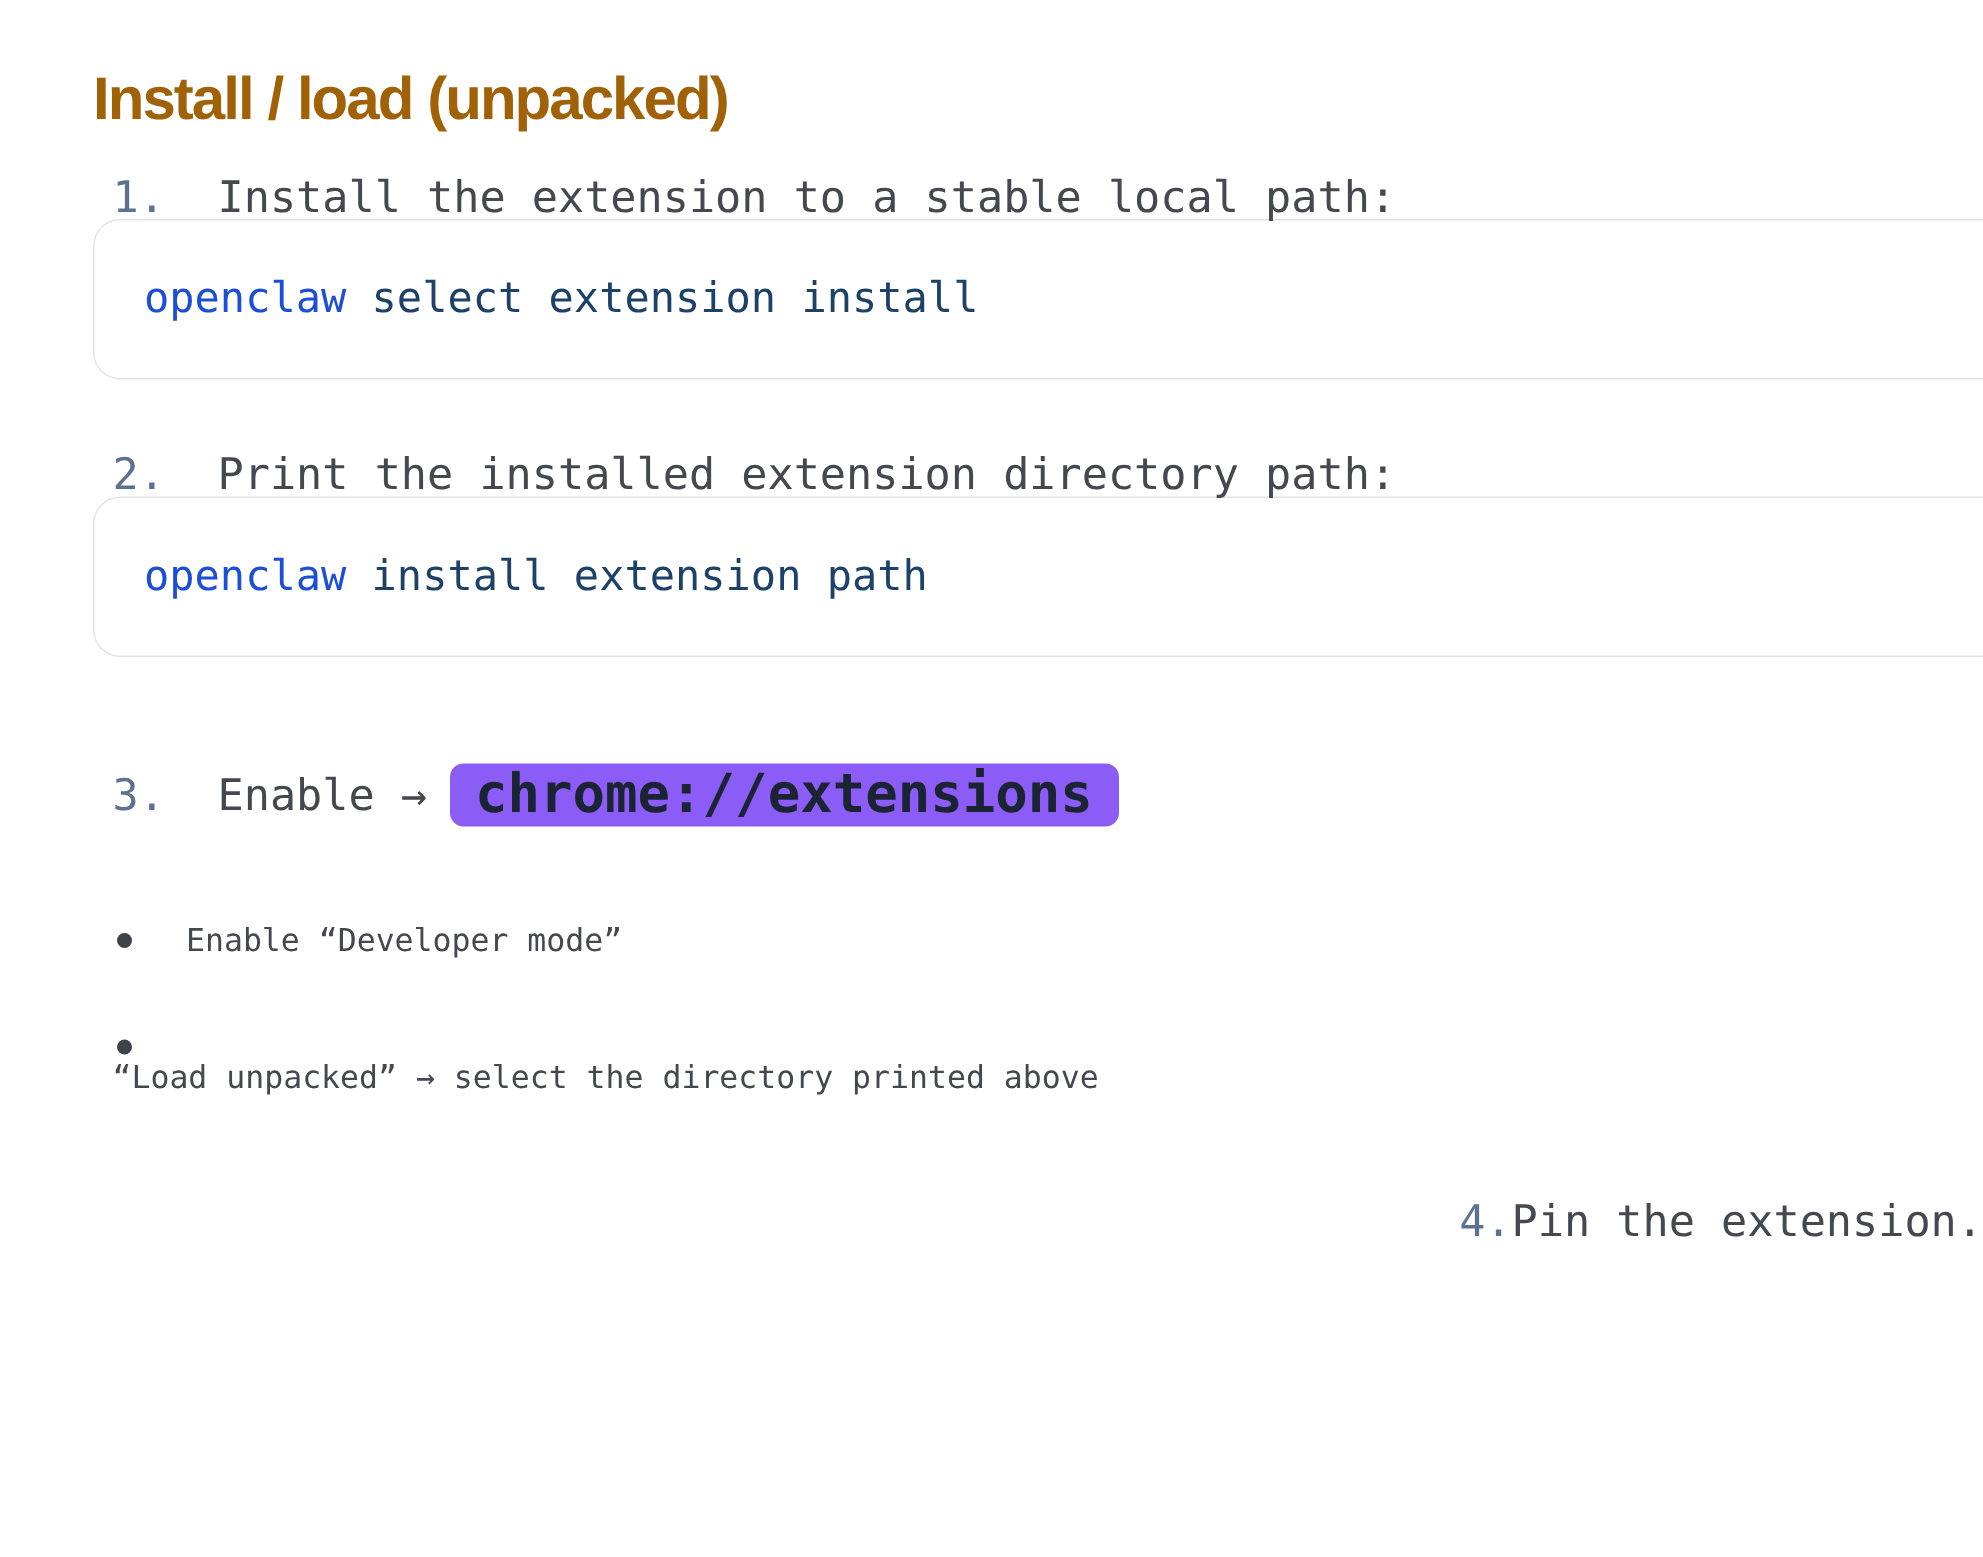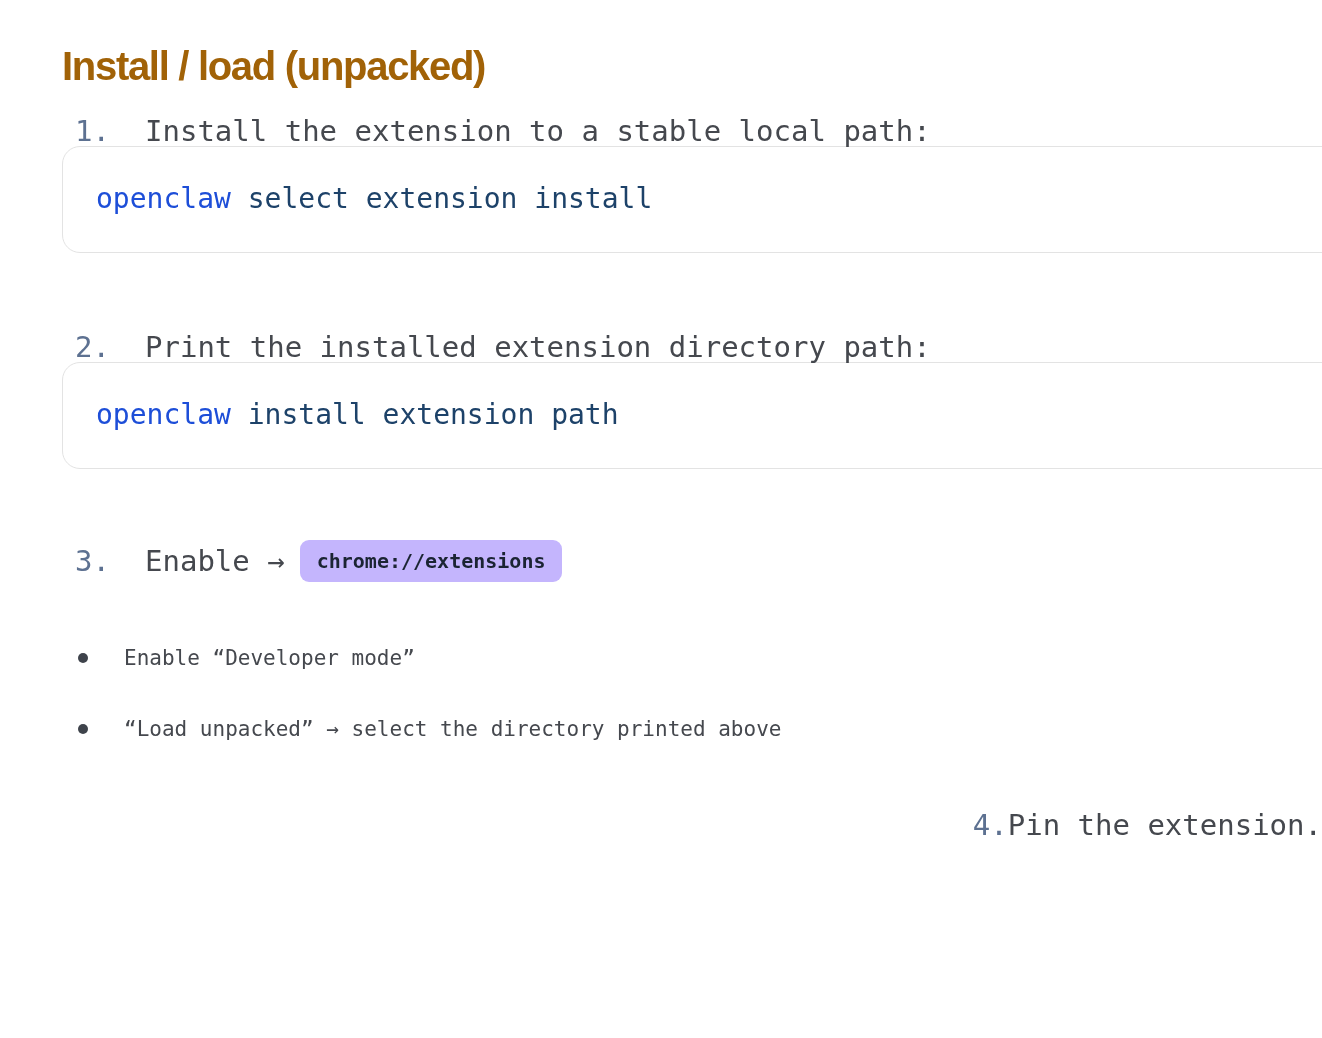--- a/index.html
+++ b/index.html
@@ -28,21 +28,21 @@
     line-height: 30px;
     color: #45484e;
     white-space: pre;
   }
   .step .marker {
     display: inline-block;
     width: 70px;
     color: #5d7191;
   }
   .step-1 { margin-top: 26px; }
-  .step-2 { margin-top: 79px; }
+  .step-2 { margin-top: 48px; }
   .step-3 {
     margin-top: 71px;
     display: flex;
     align-items: center;
     height: 42px;
   }
   .step-4 { margin-top: 66px; text-align: right; }
 
   pre.codeblock {
     margin: 0 0 0 62px;
@@ -58,42 +58,42 @@
     white-space: pre;
   }
   .cb-1 { margin-top: 52px; }
   .cb-2 { margin-top: 53px; }
   .tok-cmd  { color: #1d4ed8; }
   .tok-args { color: #1d4269; }
 
   code.inline-code {
     display: inline-block;
     margin-left: 15px;
-    background: #c4b5fd;
+    background: #8b5cf6;
     color: #1b2433;
     font-family: "DejaVu Sans Mono", monospace;
-    font-size: 20px;
+    font-size: 36px;
     font-weight: 600;
     line-height: 34px;
     padding: 4px 17px;
     border-radius: 9px;
     white-space: pre;
   }
 
   .bullet {
     margin-left: 75px;
     display: flex;
     align-items: flex-start;
     font-size: 21px;
     line-height: 30px;
     color: #45484e;
     white-space: pre;
   }
   .bullet-1 { margin-top: 61px; }
-  .bullet-2 { margin-top: 41px; }
+  .bullet-2 { margin-top: 41px; flex-direction: column; }
   .bullet .dot {
     flex: 0 0 auto;
     width: 10px;
     height: 10px;
     border-radius: 50%;
     background: #3e434b;
     margin: 10px 36px 0 3px;
   }
 </style>
 </head>

